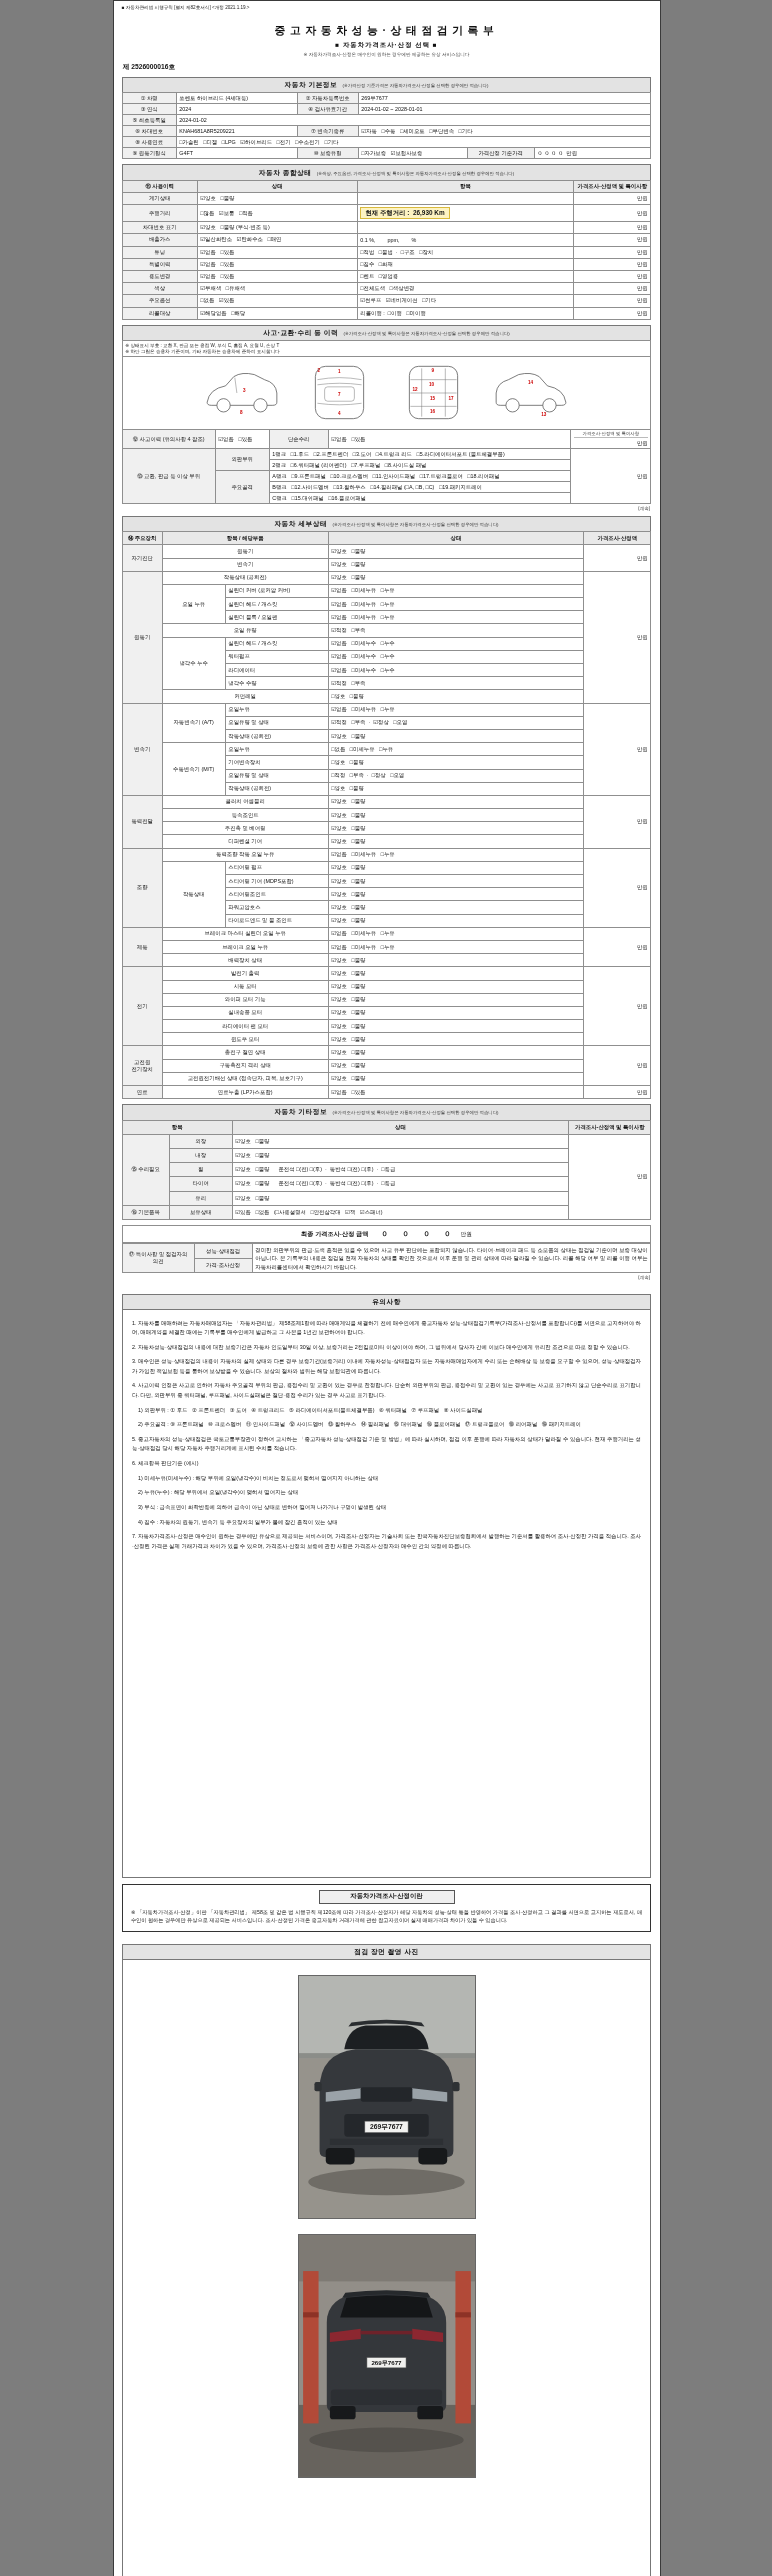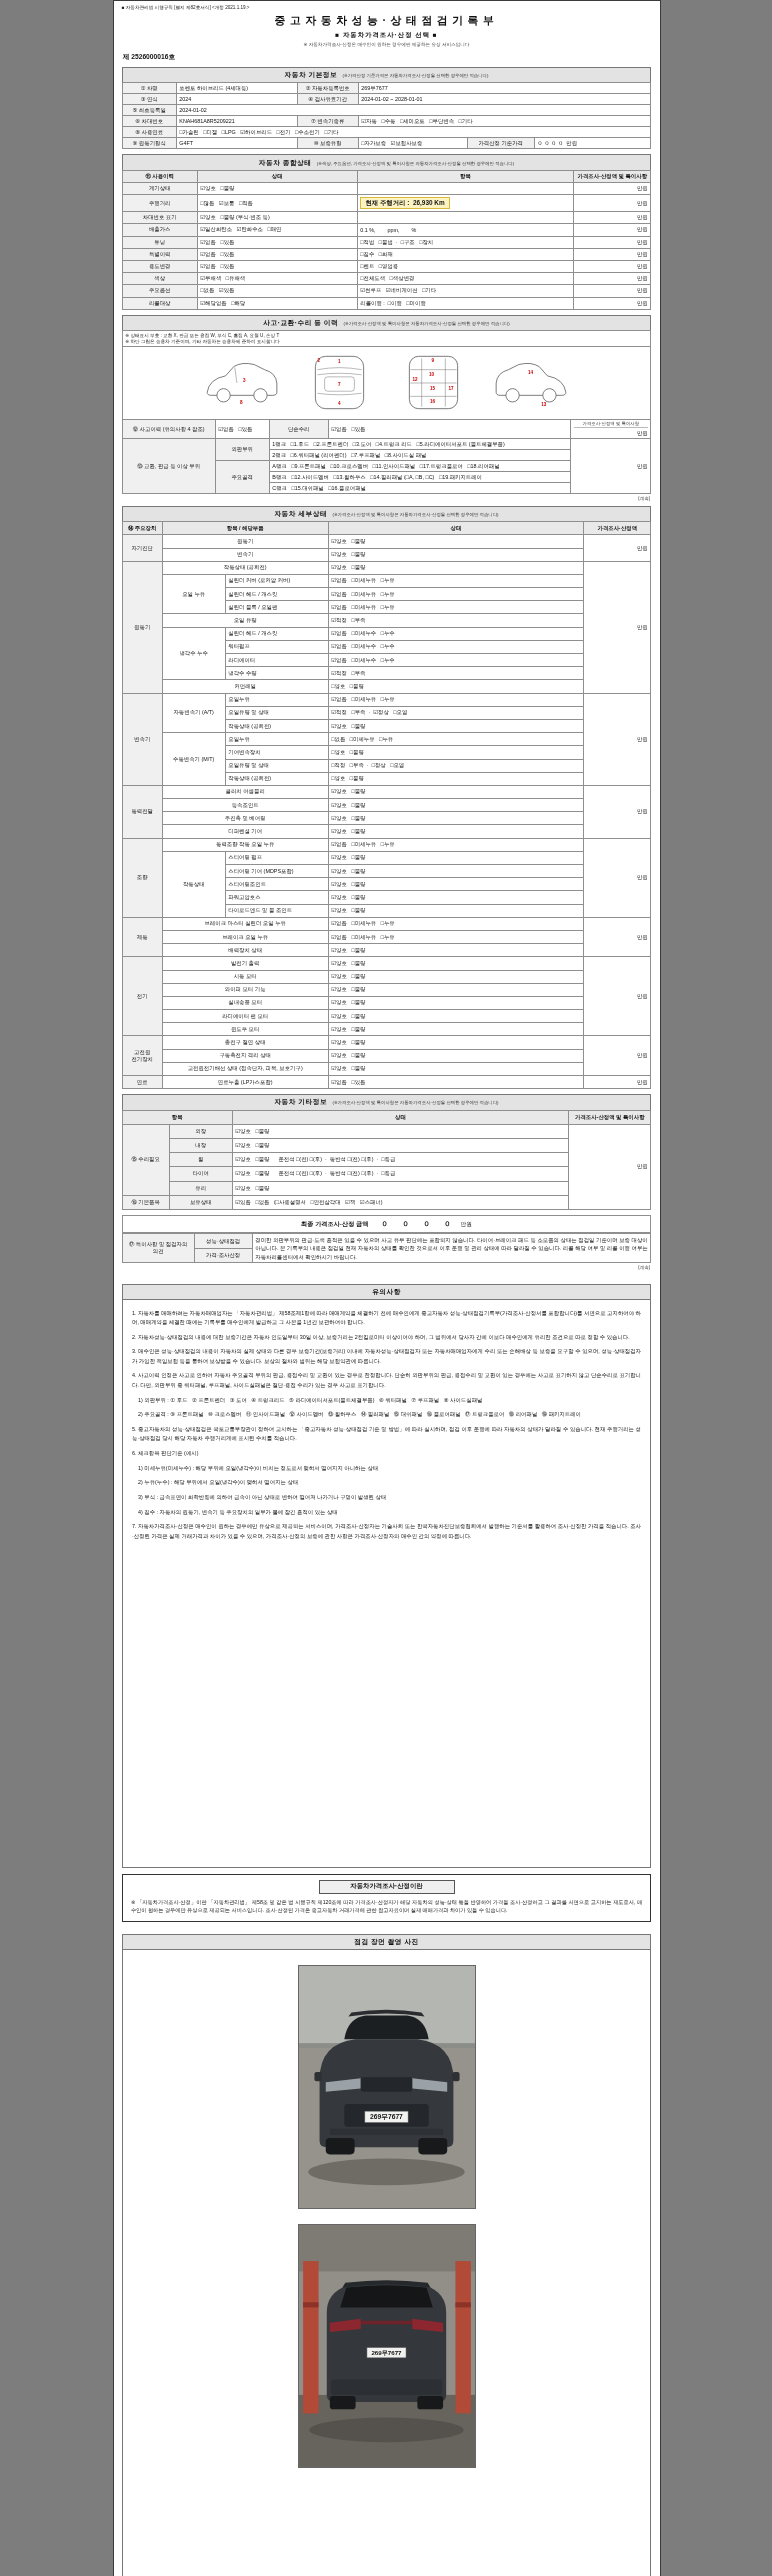--- a/index.html
+++ b/index.html
@@ -6,21 +6,21 @@
   body{
     width:773px;height:2576px;background:#7d7d7d;
     font-family:"Liberation Sans","DejaVu Sans",sans-serif;color:#111;
   }
   .page{
     width:548px;min-height:2558px;margin:0 auto;background:#fff;
     border:0.5px solid #3a3a3a;box-sizing:border-box;padding:4.1px 8.2px 7.2px;
     position:relative;
   }
   .form-ref{font-size:4.6px;color:#222;}
-  .title{text-align:center;font-size:10.8px;font-weight:bold;letter-spacing:4.6px;margin-top:4px;}
+  .title{text-align:center;font-size:10.8px;font-weight:bold;letter-spacing:4.6px;margin-top:14px;}
   .subtitle{text-align:center;font-size:6.4px;font-weight:bold;margin-top:3.1px;letter-spacing:1px;}
   .subtitle-note{text-align:center;font-size:4.6px;color:#444;margin-top:1.5px;}
   .doc-no{font-size:6.7px;font-weight:bold;margin:6.2px 0 2.1px 1px;}
   .section{margin-top:5.2px;}
   .band{border:0.5px solid #777;border-bottom:none;background:#e3e3e3;text-align:center;padding:2.1px 1px;}
   .band-title{font-size:6.7px;font-weight:bold;letter-spacing:0.5px;}
   .band-note{font-size:4.4px;color:#333;font-weight:normal;margin-left:3.1px;}
   table.form{width:100%;border-collapse:collapse;table-layout:fixed;}
   table.form td{border:0.5px solid #8f8f8f;font-size:5.4px;padding:1.5px 2.6px;vertical-align:middle;word-break:keep-all;}
   td.hd{background:#e9e9e9;text-align:center;font-weight:bold;}

